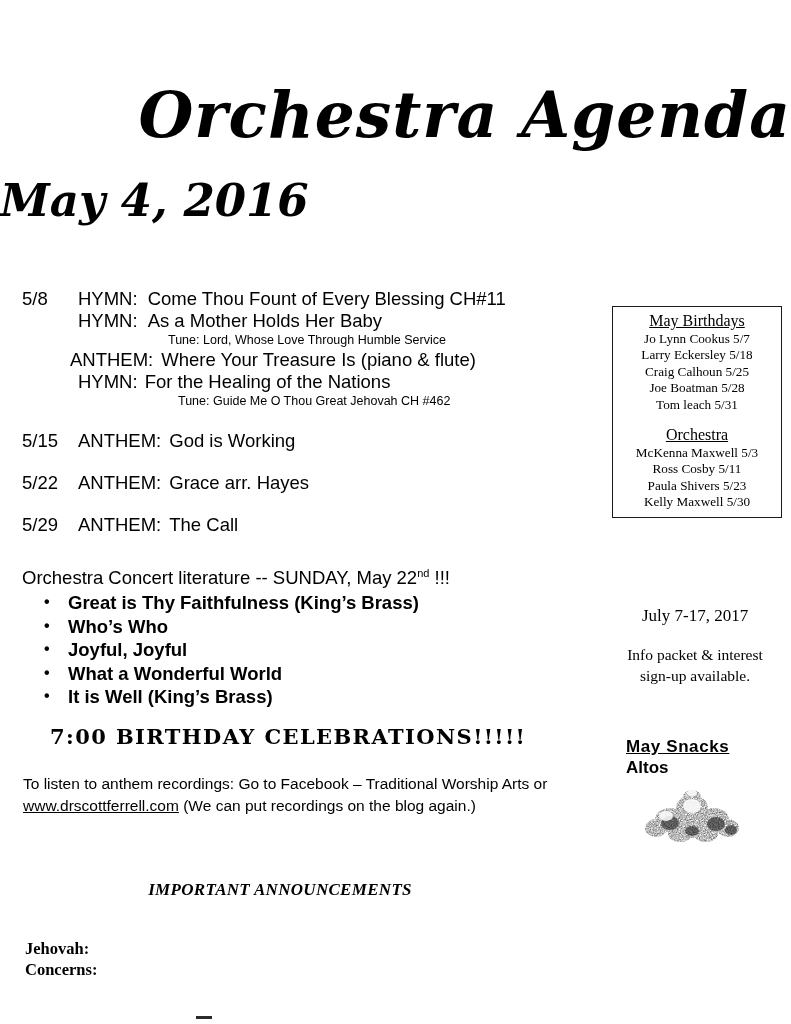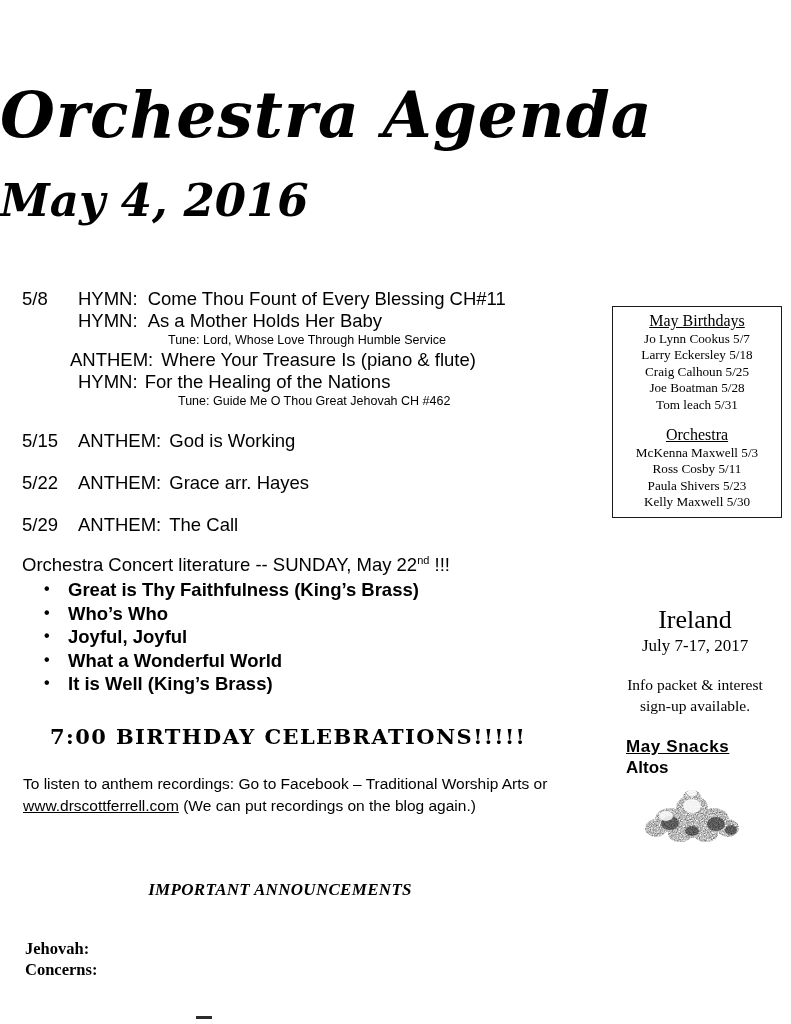--- a/index.html
+++ b/index.html
@@ -18,21 +18,21 @@
     background: #ffffff;
     overflow: hidden;
   }
 
   
   .title-main {
     position: absolute;
     left: 0;
     top: 84px;
     width: 791px;
-    text-align: left;
+    text-align: right;
     font-family: "DejaVu Serif", serif;
     font-style: italic;
     font-weight: 700;
     font-size: 63px;
     letter-spacing: 1px;
     line-height: 1;
     white-space: nowrap;
   }
   .title-sub {
     position: absolute;
@@ -101,21 +101,21 @@
     font-size: 16px;
     margin-bottom: 1px;
   }
   .bday-box .spacer { height: 14px; }
   .bday-box .row { white-space: nowrap; }
 
   
   .concert {
     position: absolute;
     left: 22px;
-    top: 548px;
+    top: 561px;
     width: 540px;
   }
   .concert-head {
     font-size: 18.5px;
     line-height: 24px;
     white-space: nowrap;
   }
   .concert-head sup {
     font-size: 11px;
     vertical-align: super;
@@ -355,21 +355,20 @@
   </div>
 
   <div class="celebration">7:00  BIRTHDAY CELEBRATIONS!!!!!</div>
 
   <div class="recordings">
     <div>To listen to anthem recordings:  Go to Facebook – Traditional Worship Arts or</div>
     <div><span class="url">www.drscottferrell.com</span><span>  (We can put recordings on the blog again.)</span></div>
   </div>
 
   <div class="ireland">
-    <div class="ttl">Ireland</div>
     <div class="dates">July 7-17, 2017</div>
     <div class="note">
       <div>Info packet &amp; interest</div>
       <div>sign-up available.</div>
     </div>
   </div>
 
   <div class="snacks">
     <div class="hd">May  Snacks</div>
     <div class="sub">Altos</div>

